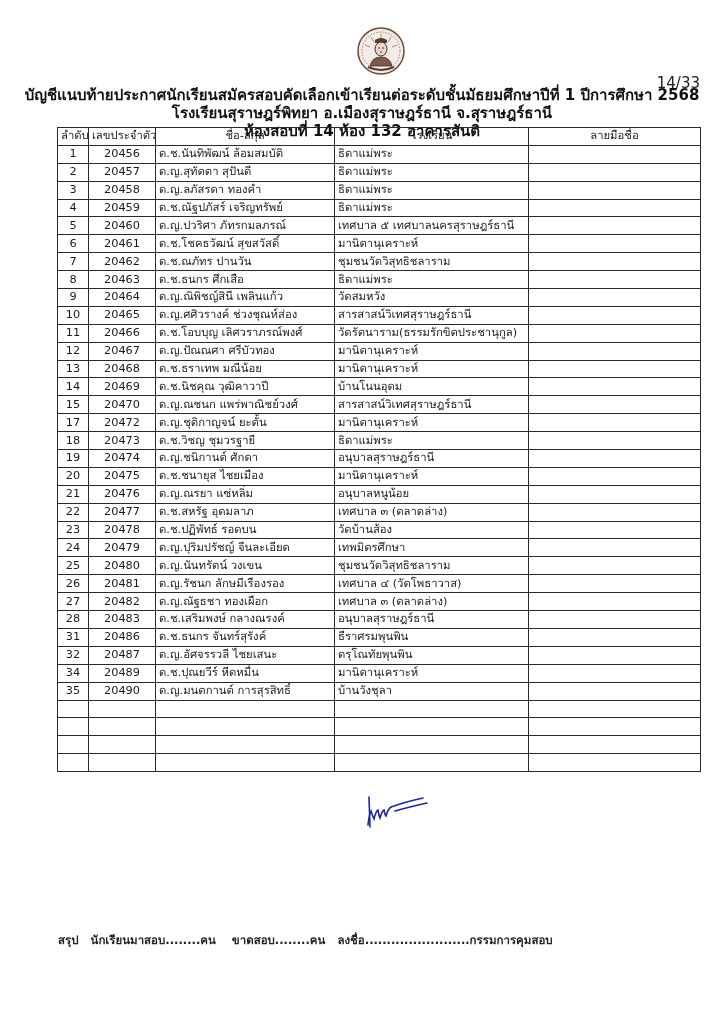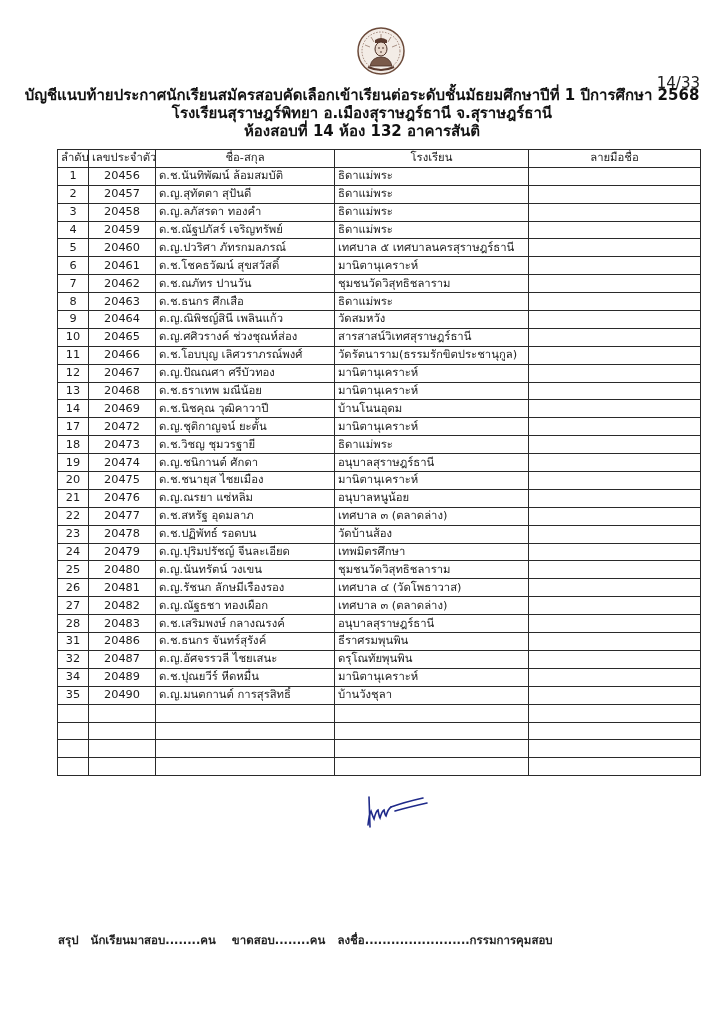--- a/index.html
+++ b/index.html
@@ -9,21 +9,21 @@
   }
   .page-number {
     position: absolute; top: 26px; right: 24px; font-size: 15px; color: #222; margin-top: 48px;
   }
   .logo {
     position: absolute; left: 356px; top: 26px; width: 50px; height: 50px;
   }
   .titles { position: absolute; top: 86px; left: 0; width: 724px; text-align: center; }
   .titles div { font-weight: bold; font-size: 15px; line-height: 18px; color: #111; }
   table.roster {
-    position: absolute; left: 57px; top: 149px; width: 643px;
+    position: absolute; left: 57px; top: 127px; width: 643px;
     border-collapse: collapse; table-layout: fixed;
   }
   table.roster th, table.roster td {
     border: 1.3px solid #2a2a2a; height: 16.9px; padding: 0 3px;
     font-size: 11.3px; line-height: 16px; white-space: nowrap; overflow: hidden;
   }
   table.roster th { font-weight: normal; text-align: center; }
   td.c-no, td.c-id { text-align: center; font-size: 12.5px; }
   td.c-name, td.c-school { text-align: left; }
   .signature {
@@ -171,20 +171,27 @@
         <td class="c-sig"></td>
       </tr>
       <tr>
         <td class="c-no">14</td>
         <td class="c-id">20469</td>
         <td class="c-name">ด.ช.นิชคุณ วุฒิคาวาปี</td>
         <td class="c-school">บ้านโนนอุดม</td>
         <td class="c-sig"></td>
       </tr>
       <tr>
+        <td class="c-no">15</td>
+        <td class="c-id">20470</td>
+        <td class="c-name">ด.ญ.ณชนก แพร่พาณิชย์วงศ์</td>
+        <td class="c-school">สารสาสน์วิเทศสุราษฎร์ธานี</td>
+        <td class="c-sig"></td>
+      </tr>
+      <tr>
         <td class="c-no">17</td>
         <td class="c-id">20472</td>
         <td class="c-name">ด.ญ.ชุติกาญจน์ ยะตั้น</td>
         <td class="c-school">มานิตานุเคราะห์</td>
         <td class="c-sig"></td>
       </tr>
       <tr>
         <td class="c-no">18</td>
         <td class="c-id">20473</td>
         <td class="c-name">ด.ช.วิชญ ชุมวรฐายี</td>

